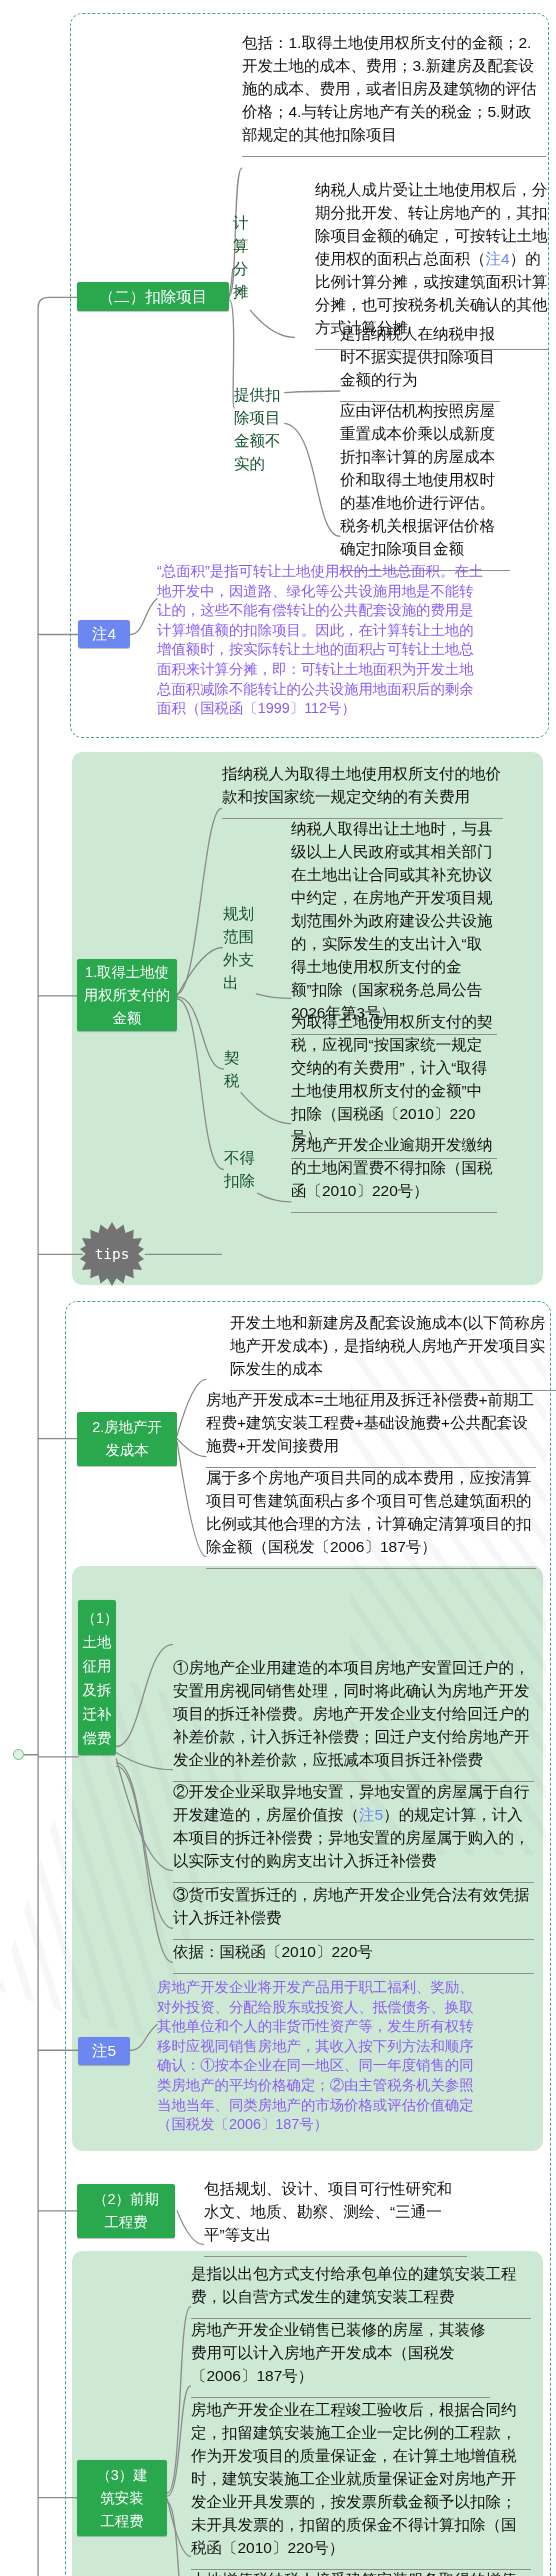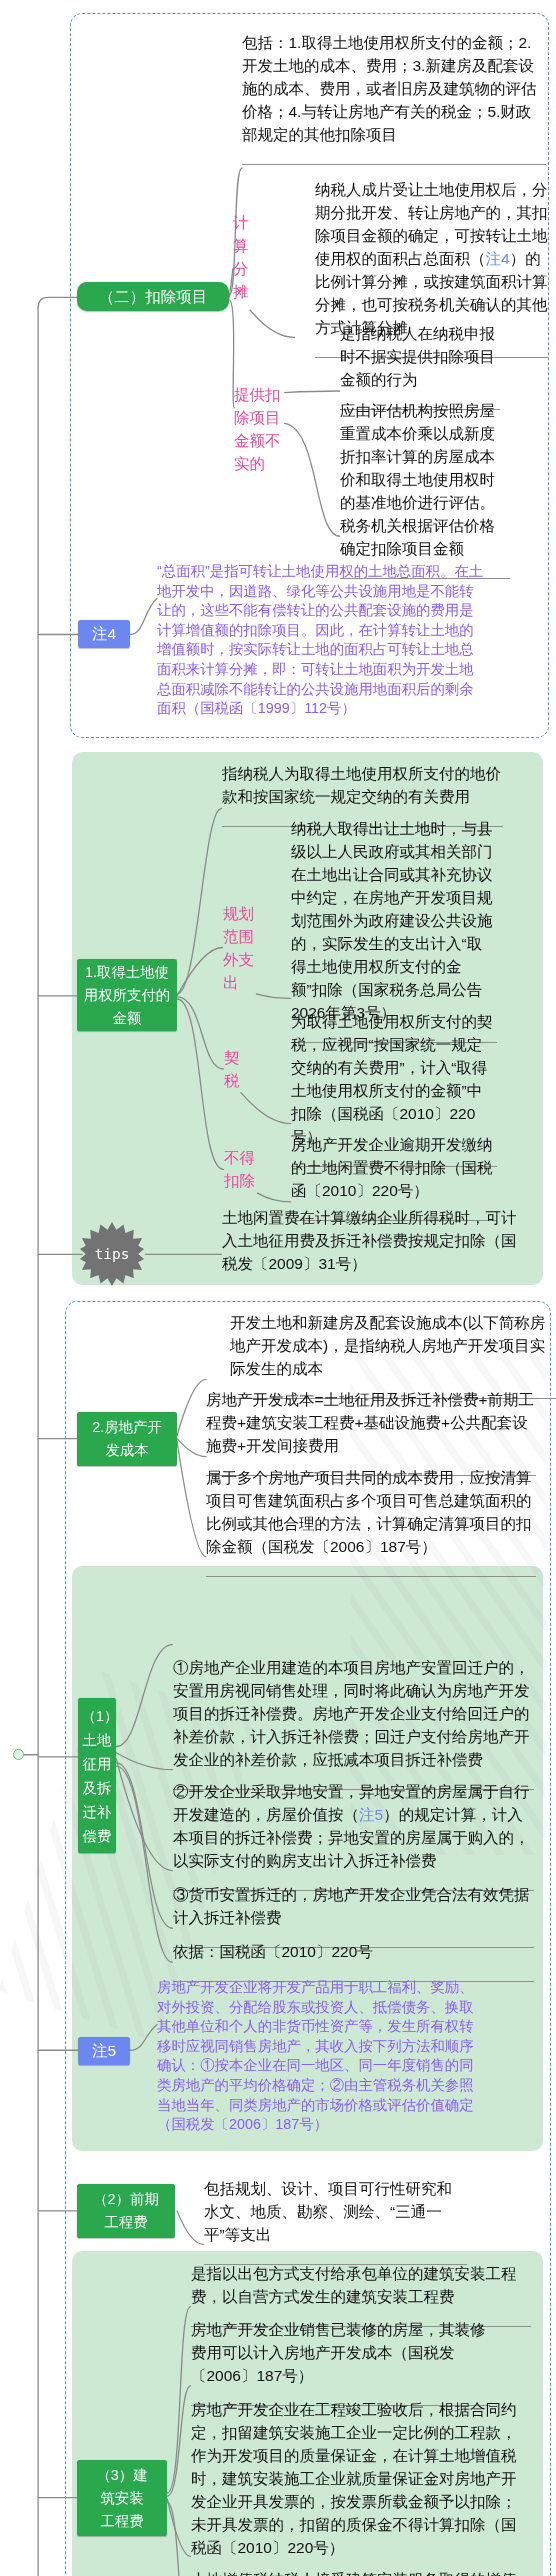--- a/index.html
+++ b/index.html
@@ -12,24 +12,24 @@
         display:flex;align-items:center;justify-content:center;text-align:center;
         font-size:14.4px;line-height:23px;box-shadow:0 0.5px 1px rgba(0,0,0,.25);}
   .note-node{position:absolute;background:#6D87F0;color:#fff;z-index:3;border-radius:3.1px;
         display:flex;align-items:center;justify-content:center;font-size:15.5px;
         box-shadow:0 0.5px 1px rgba(0,0,0,.25);}
   .tips-node{position:absolute;z-index:3;background:#737373;color:#fff;
         display:flex;align-items:center;justify-content:center;
         font-family:"DejaVu Sans Mono", monospace;font-size:14.4px;
         clip-path:polygon(50% 0%,57% 12%,68% 4%,71% 17%,84% 12%,83% 26%,97% 25%,91% 37%,100% 42%,91% 50%,100% 58%,91% 63%,97% 75%,83% 74%,84% 88%,71% 83%,68% 96%,57% 88%,50% 100%,43% 88%,32% 96%,29% 83%,16% 88%,17% 74%,3% 75%,9% 63%,0% 58%,9% 50%,0% 42%,9% 37%,3% 25%,17% 26%,16% 12%,29% 17%,32% 4%,43% 12%);}
   .topic{position:absolute;z-index:2;color:#111;font-size:15.5px;line-height:23px;
-        border-bottom:1.3px solid #8f8f8f;padding-bottom:18px;}
+        border-bottom:1.3px solid #8f8f8f;padding-bottom:10px;}
   .topic.noline{border-bottom:none;}
   .note-text{position:absolute;z-index:2;color:#8b5cf6;font-size:14.4px;line-height:19.6px;}
-  .vlabel{position:absolute;z-index:2;color:#ec4899;font-size:15.5px;line-height:23px;word-break:break-all;}
+  .vlabel{position:absolute;z-index:2;color:#14532d;font-size:15.5px;line-height:23px;word-break:break-all;}
   .ref{color:#6D87F0;}
   .anchor-circle{position:absolute;width:9.3px;height:9.3px;border:1.5px solid #6FBE82;
         background:#DFF3E4;border-radius:50%;z-index:3;}
   .watermark{position:absolute;z-index:0;opacity:0.08;
         background:repeating-linear-gradient(55deg,#9a9a9a 0 7.2px,transparent 7.2px 24px);}
 </style>
 </head>
 <body>
 
 <div class="canvas">
@@ -100,21 +100,21 @@
       <path d="M 360 5750 Q 392 5790 415 5790"></path>
       <path d="M 360 5754 C 392 5754 388 5896 415 5896"></path>
       <path d="M 360 5758 C 392 5758 388 6000 415 6000"></path>
       <path d="M 360 5762 C 392 5762 388 6104 415 6104"></path>
       <path d="M 345 6202 H 400"></path>
     </g>
   </svg>
 
   <div class="anchor-circle" style="left:13px;top:1749px;"></div>
 
-  <div class="node" style="left:77px;top:282px;width:152px;height:29px;font-size:15.5px;border-radius:10px;">
+  <div class="node" style="left:77px;top:282px;width:152px;height:29px;font-size:15.5px;">
     <span>（二）扣除项目</span>
   </div>
 
   <div class="topic" style="left:242px;top:31px;width:304px;">包括：1.取得土地使用权所支付的金额；2.开发土地的成本、费用；3.新建房及配套设施的成本、费用，或者旧房及建筑物的评估价格；4.与转让房地产有关的税金；5.财政部规定的其他扣除项目</div>
 
   <div class="vlabel" style="left:233px;top:211px;width:16.5px;">计算分摊</div>
 
   <div class="topic" style="left:302px;top:178px;width:233px;margin-left:13px;">
     <span>纳税人成片受让土地使用权后，分期分批开发、转让房地产的，其扣除项目金额的确定，可按转让土地使用权的面积占总面积（</span><span class="ref">注4</span><span>）的比例计算分摊，或按建筑面积计算分摊，也可按税务机关确认的其他方式计算分摊</span>
   </div>
@@ -142,30 +142,29 @@
 
   <div class="vlabel" style="left:224px;top:1046px;width:16.5px;">契税</div>
   <div class="topic" style="left:291px;top:1010px;width:206px;">为取得土地使用权所支付的契税，应视同“按国家统一规定交纳的有关费用”，计入“取得土地使用权所支付的金额”中扣除（国税函〔2010〕220号）</div>
 
   <div class="vlabel" style="left:224px;top:1146px;width:33px;">不得扣除</div>
   <div class="topic" style="left:291px;top:1133px;width:206px;">房地产开发企业逾期开发缴纳的土地闲置费不得扣除（国税函〔2010〕220号）</div>
 
   <div class="tips-node" style="left:80px;top:1222px;width:64px;height:64px;">
     <span>tips</span>
   </div>
-  <div class="topic noline" style="left:222px;top:1206px;width:309px;">土地闲置费在计算缴纳企业所得税时，可计入土地征用费及拆迁补偿费按规定扣除（国税发〔2009〕31号）</div>
 
   <div class="node" style="left:77px;top:1412px;width:100px;height:54px;">
     <span style="width:77px;">2.房地产开发成本</span>
   </div>
   <div class="topic" style="left:202px;top:1311px;width:330px;margin-left:28px;">开发土地和新建房及配套设施成本(以下简称房地产开发成本)，是指纳税人房地产开发项目实际发生的成本</div>
   <div class="topic" style="left:206px;top:1388px;width:330px;">房地产开发成本=土地征用及拆迁补偿费+前期工程费+建筑安装工程费+基础设施费+公共配套设施费+开发间接费用</div>
   <div class="topic" style="left:206px;top:1466px;width:330px;">属于多个房地产项目共同的成本费用，应按清算项目可售建筑面积占多个项目可售总建筑面积的比例或其他合理的方法，计算确定清算项目的扣除金额（国税发〔2006〕187号）</div>
 
-  <div class="node" style="left:78px;top:1698px;width:38px;height:155px;">
+  <div class="node" style="left:78px;top:1600px;width:38px;height:155px;">
     <span style="width:31px;word-break:break-all;line-height:24px;">（1）土地征用及拆迁补偿费</span>
   </div>
   <div class="topic" style="left:173px;top:1656px;width:361px;">①房地产企业用建造的本项目房地产安置回迁户的，安置用房视同销售处理，同时将此确认为房地产开发项目的拆迁补偿费。房地产开发企业支付给回迁户的补差价款，计入拆迁补偿费；回迁户支付给房地产开发企业的补差价款，应抵减本项目拆迁补偿费</div>
   <div class="topic" style="left:173px;top:1780px;width:361px;">
     <span>②开发企业采取异地安置，异地安置的房屋属于自行开发建造的，房屋价值按（</span><span class="ref">注5</span><span>）的规定计算，计入本项目的拆迁补偿费；异地安置的房屋属于购入的，以实际支付的购房支出计入拆迁补偿费</span>
   </div>
   <div class="topic" style="left:173px;top:1883px;width:361px;">③货币安置拆迁的，房地产开发企业凭合法有效凭据计入拆迁补偿费</div>
   <div class="topic" style="left:173px;top:1940px;width:361px;">依据：国税函〔2010〕220号</div>
 
   <div class="note-node" style="left:78px;top:2037px;width:52px;height:28px;">

